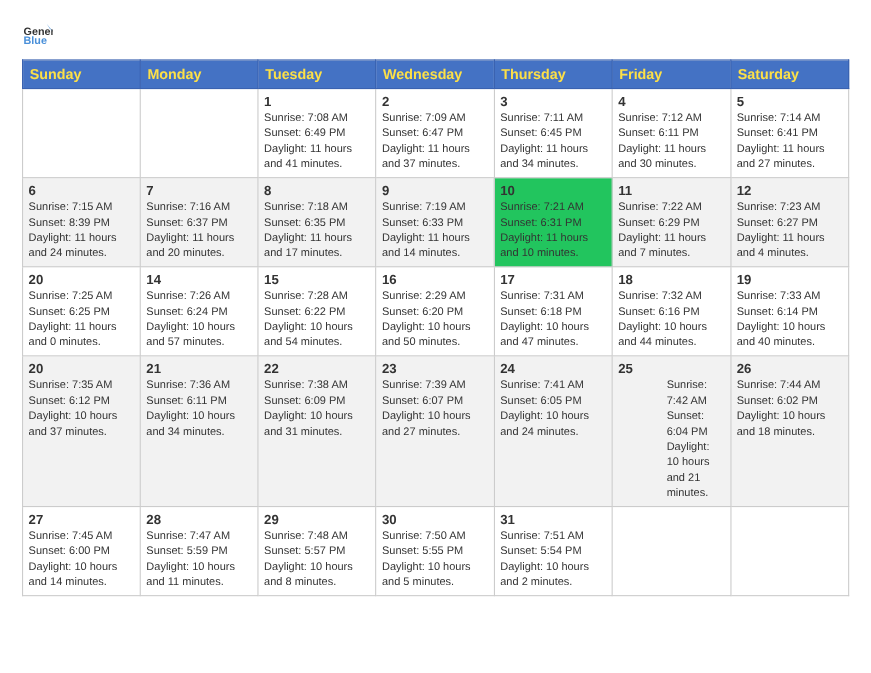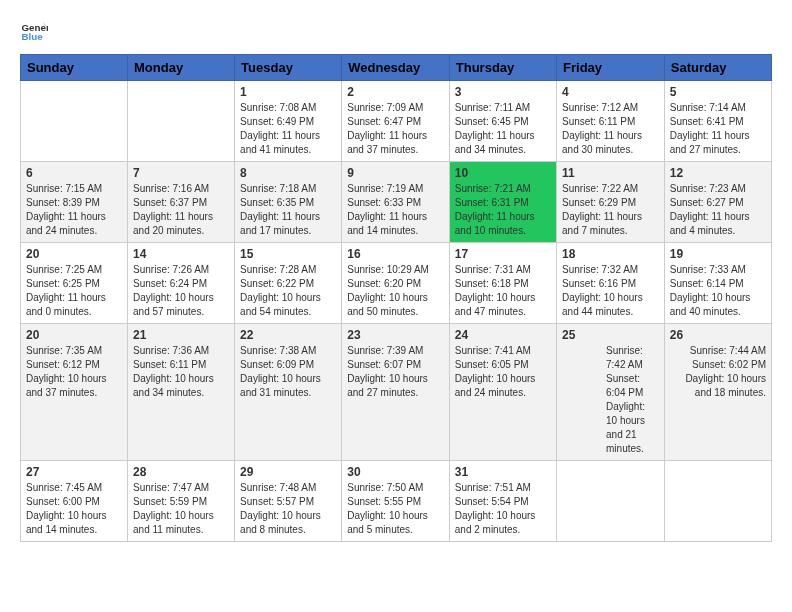--- a/index.html
+++ b/index.html
@@ -37,21 +37,21 @@
       font-size: 15px;
       color: #555;
     }
     .calendar {
       width: 100%;
       border-collapse: collapse;
       border: 1px solid #ccc;
     }
     .calendar th {
       background-color: #4472c4;
-      color: #000000;
+      color: #fde047;
       text-align: left;
       padding: 5px 6px;
       font-size: 13px;
       border: 1px solid #3a62b0;
     }
     .calendar td {
       vertical-align: top;
       border: 1px solid #ccc;
       padding: 4px 5px;
       width: 108px;
@@ -205,21 +205,21 @@
 Daylight: 10 hours and 57 minutes.</div>
         </td>
         <td>
           <span class="day-num">15</span>
           <div class="day-info" style="white-space: pre-line;">Sunrise: 7:28 AM
 Sunset: 6:22 PM
 Daylight: 10 hours and 54 minutes.</div>
         </td>
         <td>
           <span class="day-num">16</span>
-          <div class="day-info" style="white-space: pre-line;">Sunrise: 10:29 AM
+          <div class="day-info" style="white-space: pre-line;">Sunrise: 2:29 AM
 Sunset: 6:20 PM
 Daylight: 10 hours and 50 minutes.</div>
         </td>
         <td>
           <span class="day-num">17</span>
           <div class="day-info" style="white-space: pre-line;">Sunrise: 7:31 AM
 Sunset: 6:18 PM
 Daylight: 10 hours and 47 minutes.</div>
         </td>
         <td>
@@ -267,21 +267,21 @@
 Daylight: 10 hours and 24 minutes.</div>
         </td>
         <td style="background: rgb(242, 242, 242);">
           <span class="day-num">25</span>
           <div class="day-info" style="white-space: pre-line; margin-left: 44px;">Sunrise: 7:42 AM
 Sunset: 6:04 PM
 Daylight: 10 hours and 21 minutes.</div>
         </td>
         <td style="background: rgb(242, 242, 242);">
           <span class="day-num">26</span>
-          <div class="day-info" style="white-space: pre-line; text-align: right;">Sunrise: 7:44 AM
+          <div class="day-info" style="white-space: pre-line;">Sunrise: 7:44 AM
 Sunset: 6:02 PM
 Daylight: 10 hours and 18 minutes.</div>
         </td>
       </tr>
       <tr>
         <td>
           <span class="day-num">27</span>
           <div class="day-info" style="white-space: pre-line;">Sunrise: 7:45 AM
 Sunset: 6:00 PM
 Daylight: 10 hours and 14 minutes.</div>

